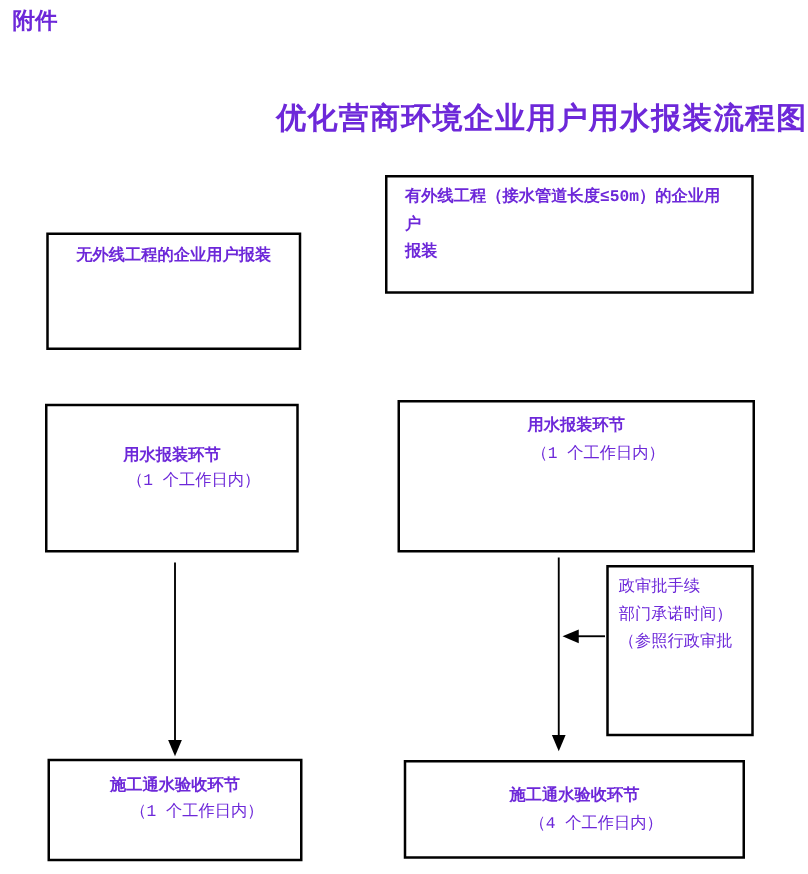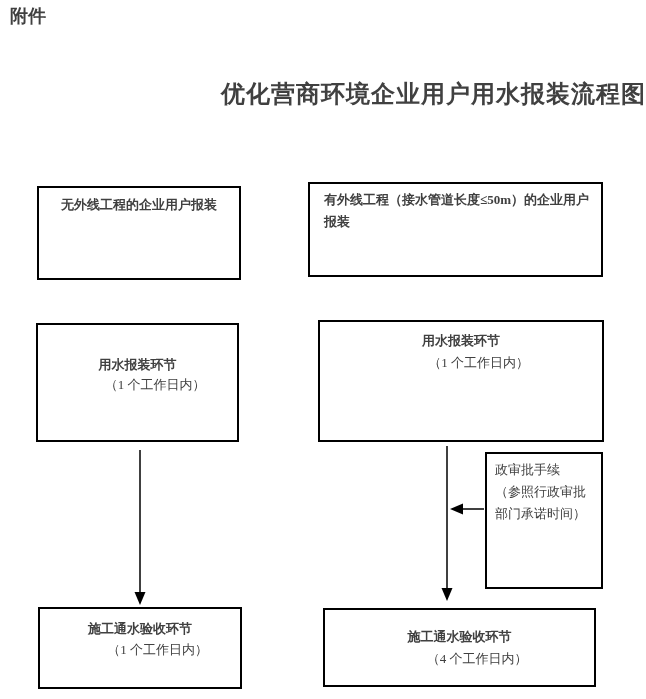--- a/index.html
+++ b/index.html
@@ -5,22 +5,22 @@
   html, body {
     margin: 0;
     padding: 0;
     background: #ffffff;
   }
   #canvas {
     position: relative;
     width: 646px;
     height: 699px;
     background: #ffffff;
-    font-family: Liberation Serif, serif;
-    color: #404040;
+    font-family: Liberation Mono, monospace;
+    color: #6d28d9;
     overflow: hidden;
   }
   .attachment {
     position: absolute;
     left: 10px;
     top: 4px;
     font-size: 18px;
     font-weight: bold;
   }
   .doc-title {
@@ -47,21 +47,20 @@
     text-align: center;
     font-weight: bold;
     margin-top: 48px;
   }
   #box-entry-right {
     left: 308px; top: 140px; width: 295px; height: 95px;
     padding: 5px 12px 0 14px;
     font-weight: bold;
     line-height: 22px;
     text-align: left;
-    margin-top: 42px;
   }
   #box-apply-left {
     left: 36px; top: 323px; width: 203px; height: 119px;
     padding-top: 30px;
     text-align: center;
     line-height: 20px;
   }
   #box-apply-right {
     left: 318px; top: 320px; width: 286px; height: 122px;
     padding-top: 8px;
@@ -116,22 +115,22 @@
     <div class="step-duration">（1 个工作日内）</div>
   </div>
 
   <div class="fbox" id="box-apply-right">
     <div class="step-title">用水报装环节</div>
     <div class="step-duration">（1 个工作日内）</div>
   </div>
 
   <div class="fbox" id="box-approval">
     <div>政审批手续</div>
+    <div>部门承诺时间）</div>
     <div>（参照行政审批</div>
-    <div>部门承诺时间）</div>
   </div>
 
   <div class="fbox" id="box-accept-left">
     <div class="step-title">施工通水验收环节</div>
     <div class="step-duration">（1 个工作日内）</div>
   </div>
 
   <div class="fbox" id="box-accept-right">
     <div class="step-title">施工通水验收环节</div>
     <div class="step-duration">（4 个工作日内）</div>

